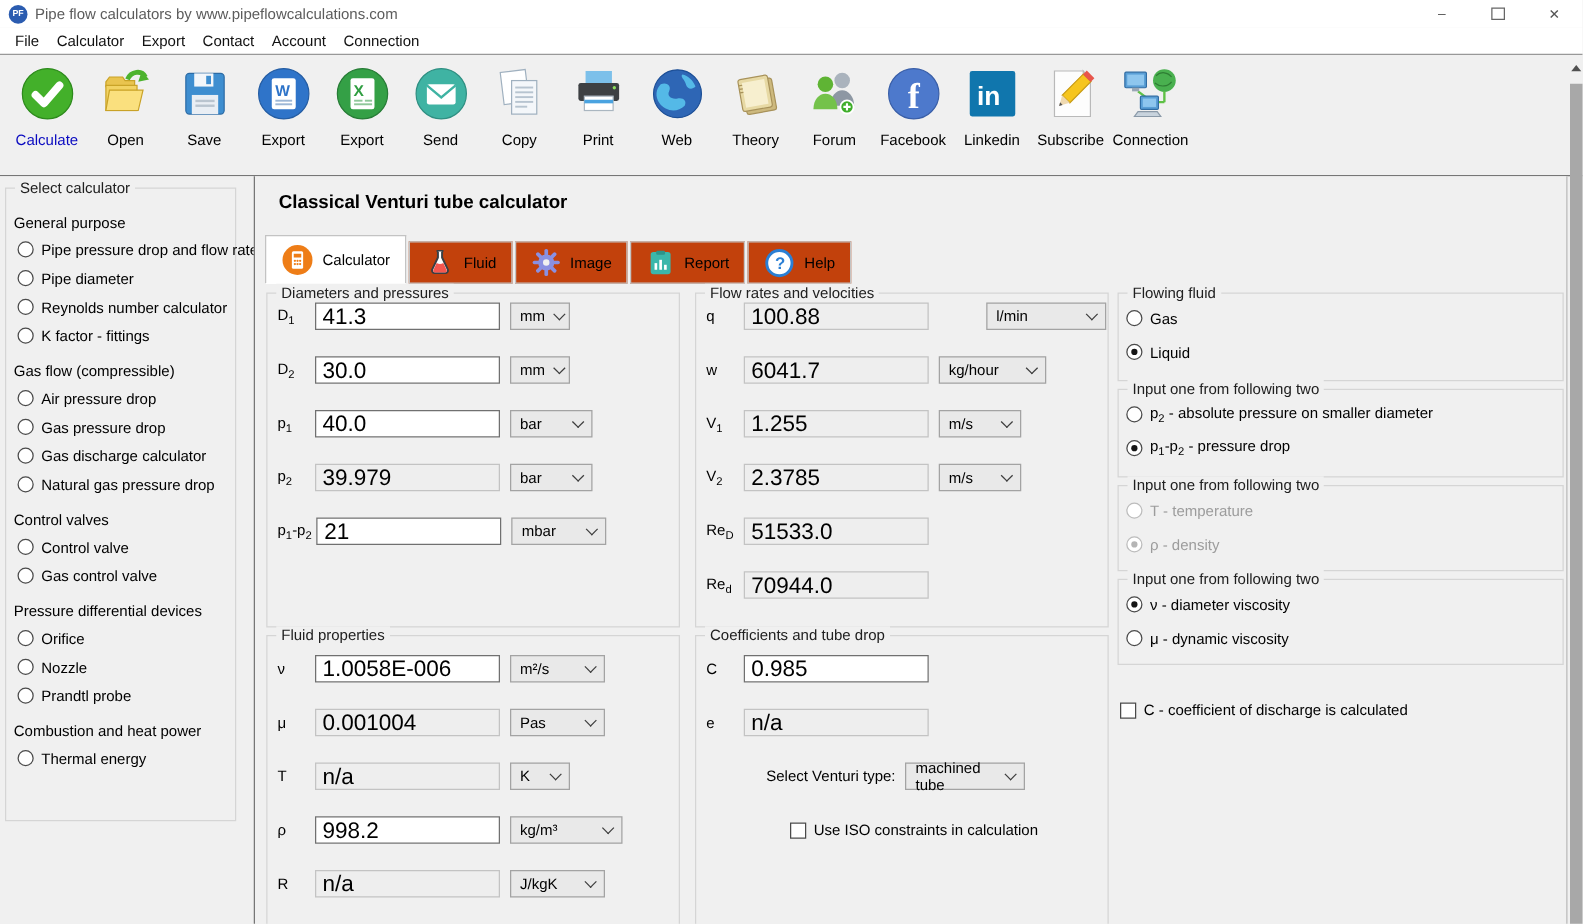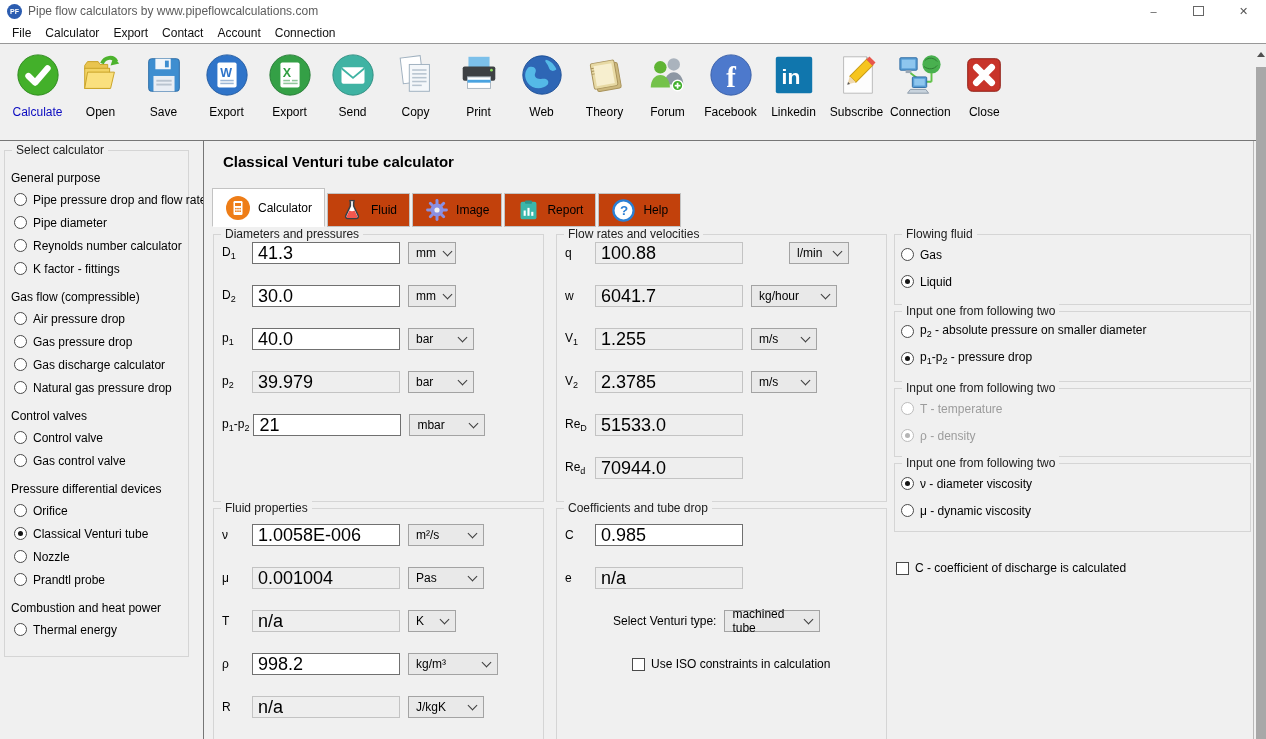--- a/index.html
+++ b/index.html
@@ -292,29 +292,20 @@
             <rect x="3" y="6" width="18" height="13" rx="1" fill="#5a9fd6" stroke="#2f6ca3"></rect>
             <rect x="5" y="8" width="14" height="9" fill="#8ec6ee"></rect>
             <rect x="9" y="19" width="6" height="3" fill="#9aa7b5"></rect>
             <rect x="16" y="26" width="15" height="11" rx="1" fill="#5a9fd6" stroke="#2f6ca3"></rect>
             <rect x="18" y="28" width="11" height="7" fill="#8ec6ee"></rect>
             <path d="M14 39h16l3 4H11z" fill="#c8d3dd" stroke="#8a99a8"></path>
           </svg>
         </span>
         <div class="tool-label">Connection</div>
       </div>
-      <div class="tool-item">
-        <span class="tool-icon">
-          <svg viewBox="0 0 48 48">
-            <rect x="7" y="7" width="34" height="34" rx="5" fill="#c8342a" stroke="#8e1b12"></rect>
-            <path d="M16 16l16 16M32 16L16 32" stroke="#fff" stroke-width="7" stroke-linecap="round"></path>
-          </svg>
-        </span>
-        <div class="tool-label">Close</div>
-      </div>
     </div>
 
   <div class="content">
 
     <div class="sidebar">
       <div class="gbox" id="sidebar-box">
         <span class="legend">Select calculator</span>
         <div class="sb-scroll" id="sidebar-groups">
             <div class="sb-heading">General purpose</div>
             <div class="sb-item">
@@ -356,24 +347,20 @@
               <span class="lbl">Control valve</span>
             </div>
             <div class="sb-item">
               <span class="radio"></span>
               <span class="lbl">Gas control valve</span>
             </div>
             <div class="sb-heading">Pressure differential devices</div>
             <div class="sb-item">
               <span class="radio"></span>
               <span class="lbl">Orifice</span>
-            </div>
-            <div class="sb-item">
-              <span class="radio sel"></span>
-              <span class="lbl">Classical Venturi tube</span>
             </div>
             <div class="sb-item">
               <span class="radio"></span>
               <span class="lbl">Nozzle</span>
             </div>
             <div class="sb-item">
               <span class="radio"></span>
               <span class="lbl">Prandtl probe</span>
             </div>
             <div class="sb-heading">Combustion and heat power</div>
@@ -498,21 +485,21 @@
               </div>
             </div>
           </div>
         </div>
       <div class="gbox" id="gb-flow">
           <span class="legend">Flow rates and velocities</span>
           <div class="rows-top">
             <div class="frow">
               <span class="lab"><span>q</span></span>
               <div class="finput ro">100.88</div>
-              <div class="combo" style="width: 60px; margin-left: 46px;">
+              <div class="combo" style="width: 96px; margin-left: 46px;">
                 <span>l/min</span>
                 <span class="chev"></span>
               </div>
             </div>
             <div class="frow">
               <span class="lab"><span>w</span></span>
               <div class="finput ro">6041.7</div>
               <div class="combo" style="width: 86px;">
                 <span>kg/hour</span>
                 <span class="chev"></span>

